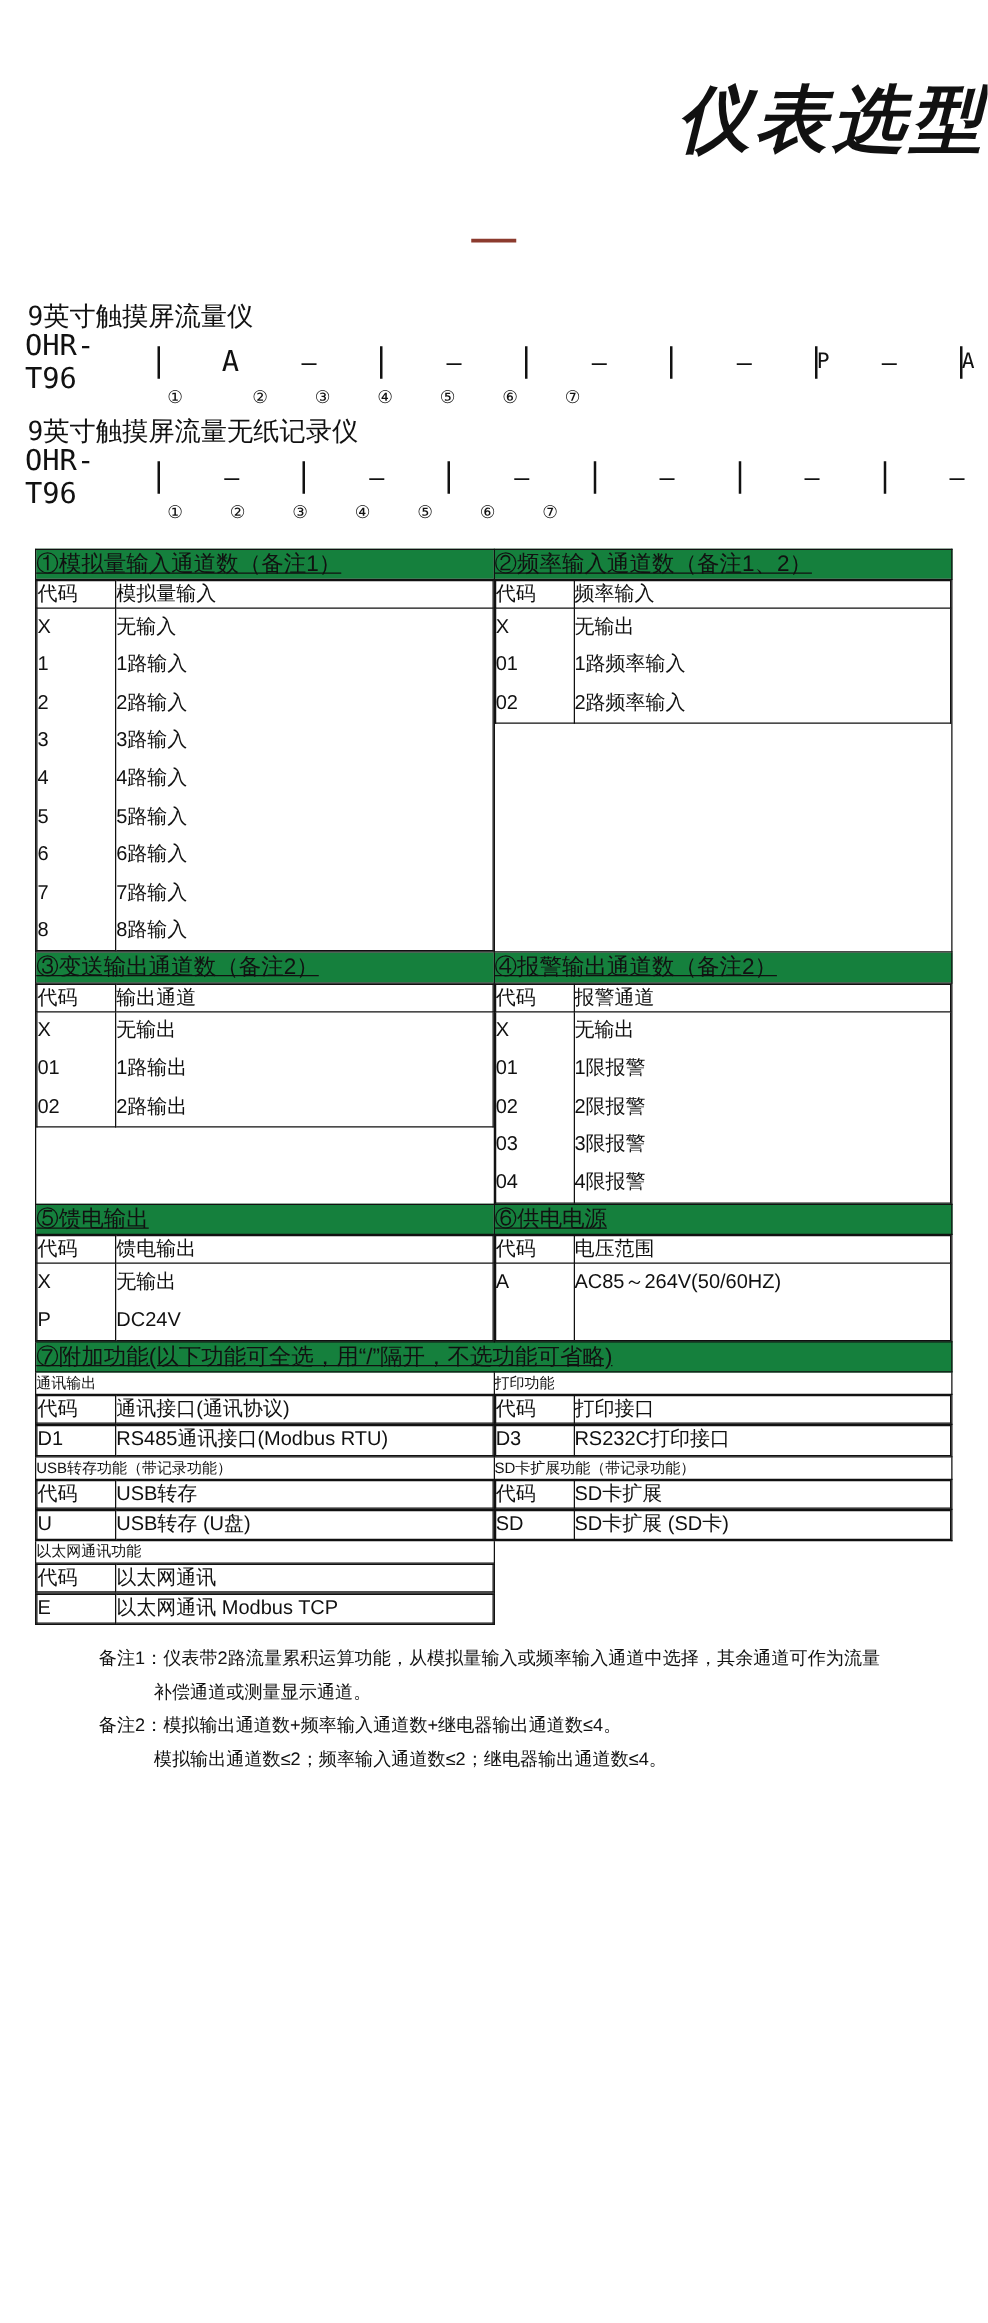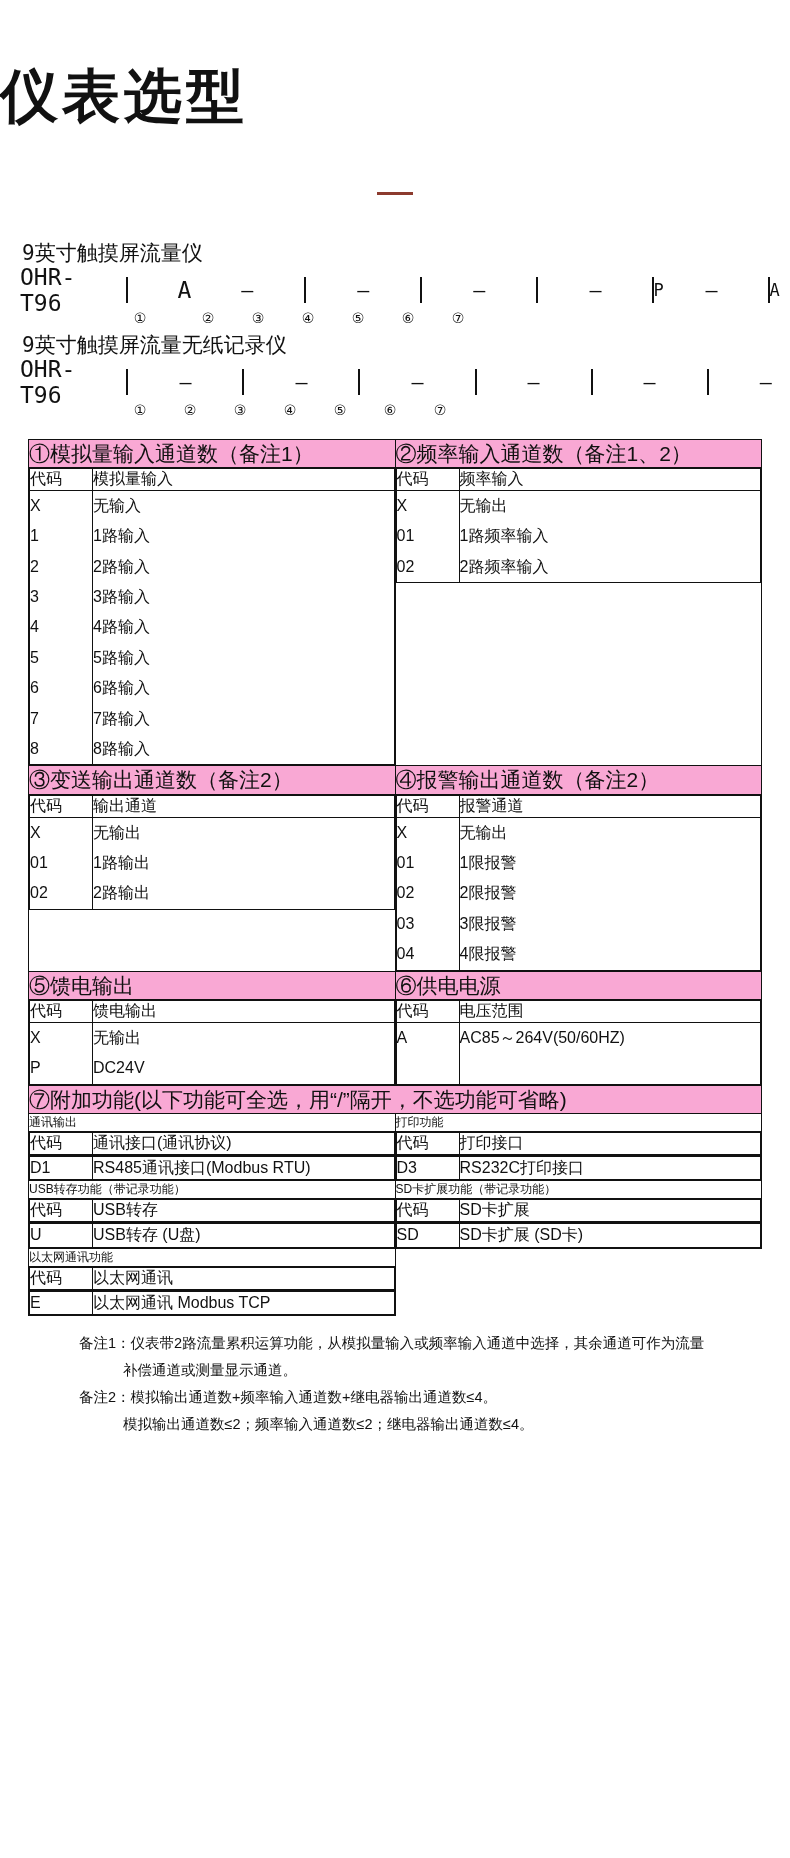--- a/index.html
+++ b/index.html
@@ -14,28 +14,29 @@
     color: #1a1a1a;
     -webkit-font-smoothing: antialiased;
   }
   .page {
     width: 790px;
     position: relative;
     padding-top: 60px;
     box-sizing: border-box;
   }
   .title {
-    text-align: left;
+    text-align: right;
     font-size: 58px;
     font-weight: bold;
     letter-spacing: 4px;
     color: #111;
     margin: 0;
     padding: 0 0 6px 0;
     line-height: 1.25;
+    font-style: italic;
   }
   .title-rule-wrap {
     text-align: center;
     padding: 42px 0 40px 0;
   }
   .title-rule {
     display: inline-block;
     width: 36px;
     height: 3px;
     background: #8c3b2e;
@@ -113,25 +114,26 @@
     table-layout: fixed;
     font-size: 16px;
     color: #111;
   }
   table.spec td {
     border: 1.3px solid #111;
     vertical-align: top;
     padding: 0;
   }
   .sec-head {
-    background: #f9a8d4;
+    background: #15803d;
     font-weight: normal;
-    font-size: 21px;
+    font-size: 18px;
     padding: 9px 10px 9px 10px;
     line-height: 1.3;
+    text-decoration: underline;
   }
   .inner {
     width: 100%;
     border-collapse: collapse;
     table-layout: fixed;
   }
   .inner td {
     border: none;
     padding: 0;
     vertical-align: top;

